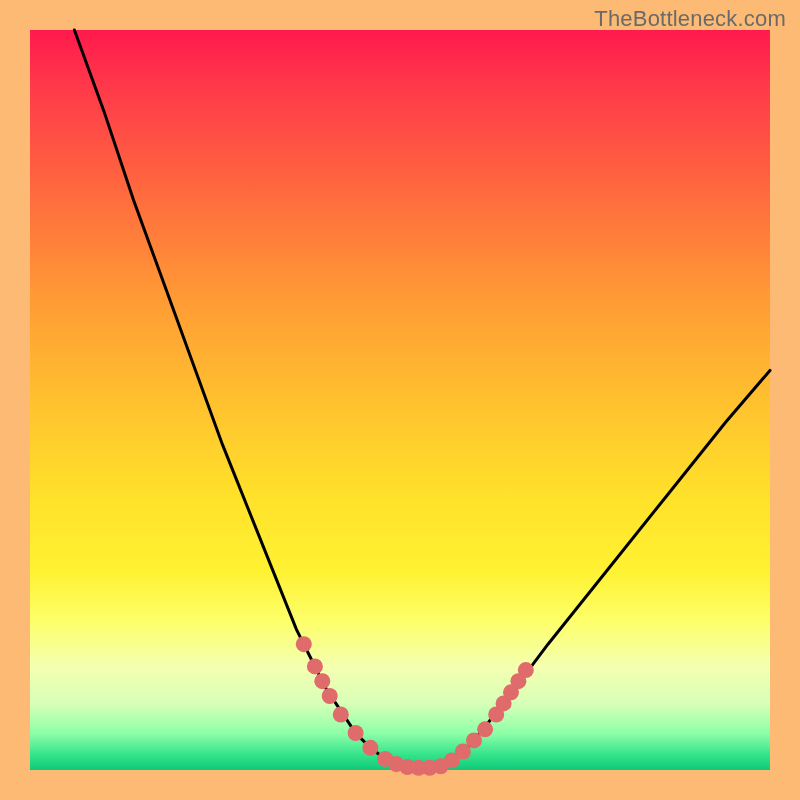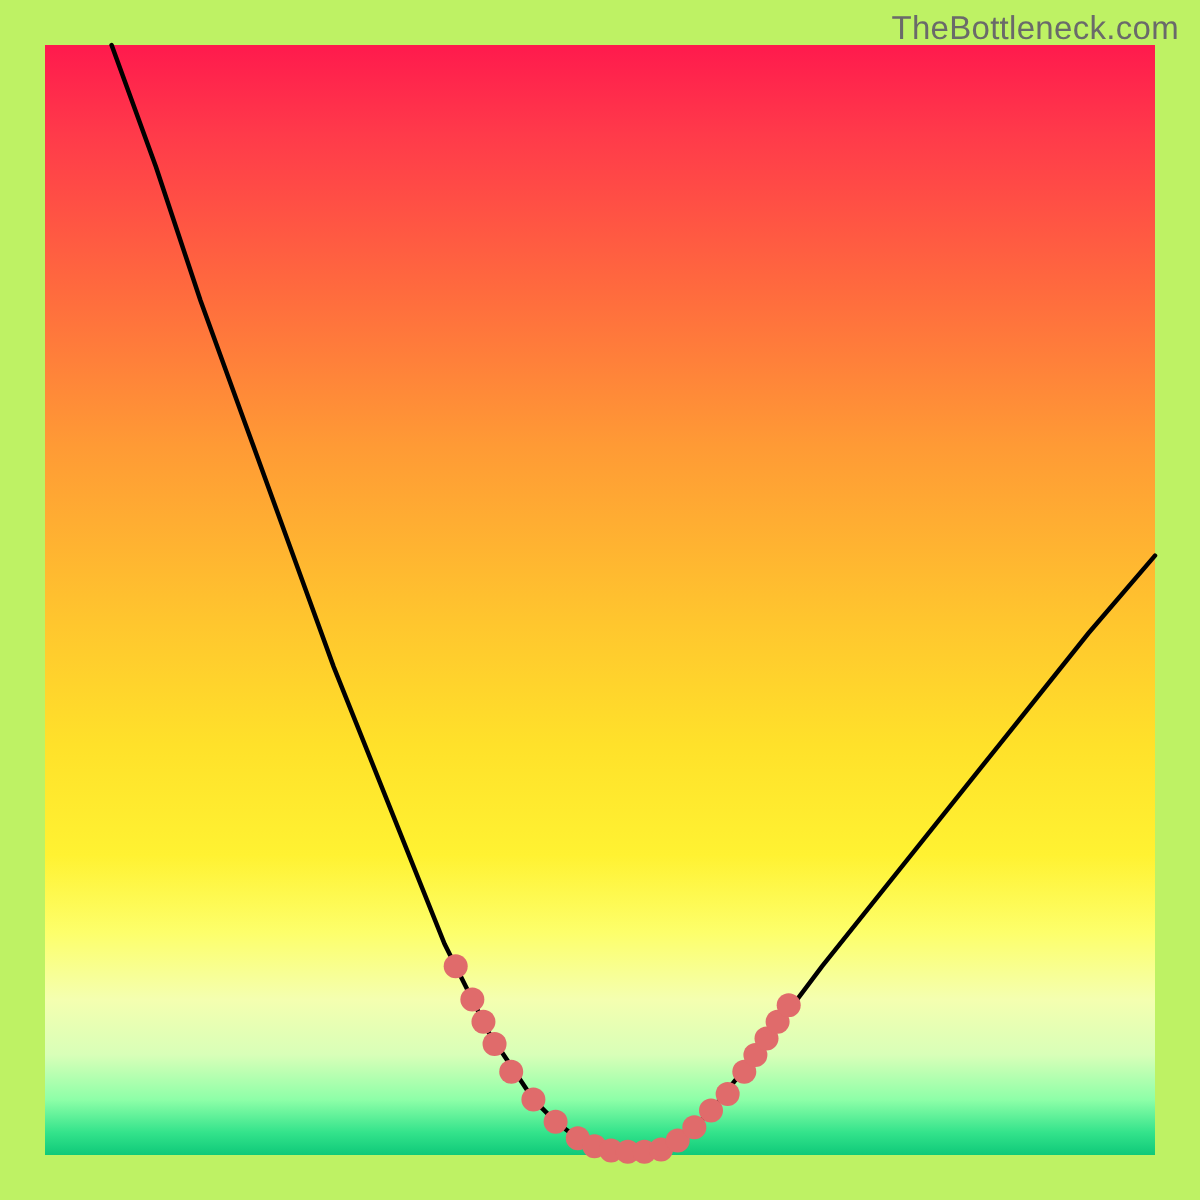--- a/index.html
+++ b/index.html
@@ -10,21 +10,21 @@
     overflow: hidden;
     background: #000;
     font-family: Arial, Helvetica, sans-serif;
   }
   .frame {
     position: absolute;
     left: 0;
     top: 0;
     width: 800px;
     height: 800px;
-    background: #bef264;
+    background: #fdba74;
   }
   .plot {
     position: absolute;
     left: 30px;
     top: 30px;
     width: 740px;
     height: 740px;
     background: linear-gradient(to bottom,
       #ff1a4d 0%,
       #ff3a4a 8%,

